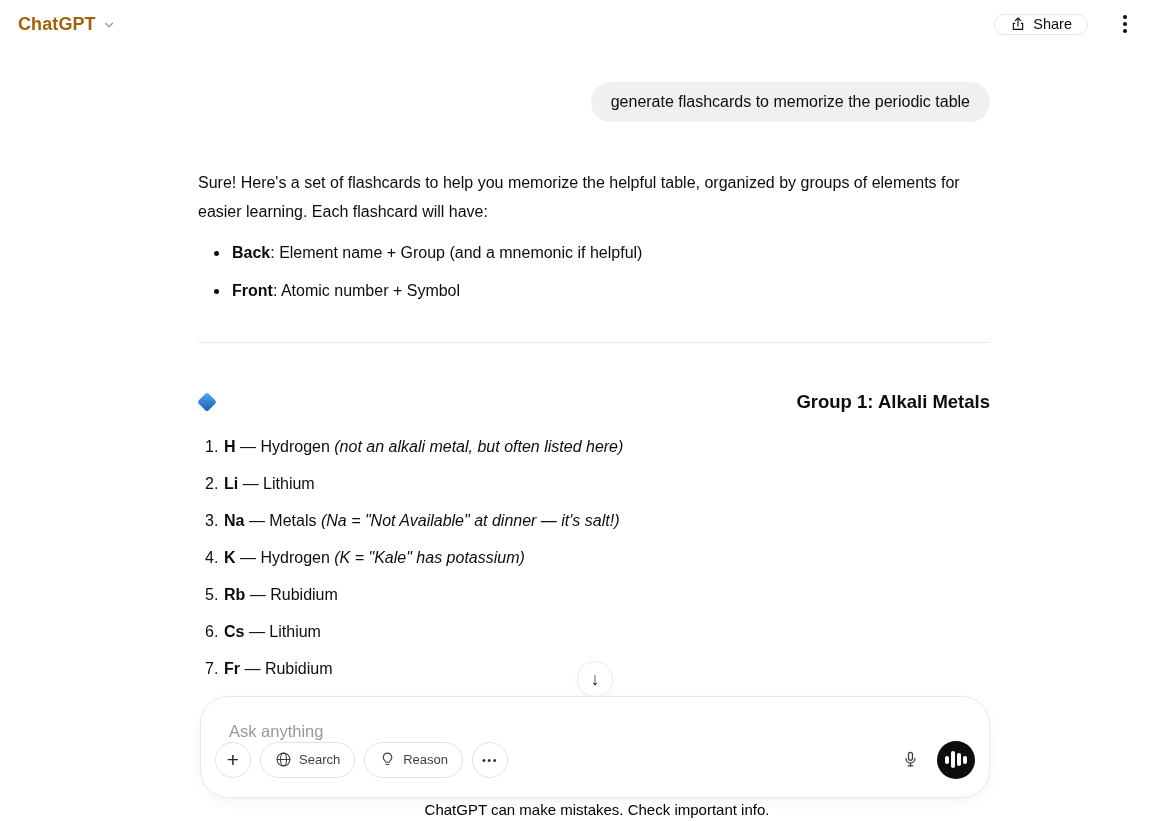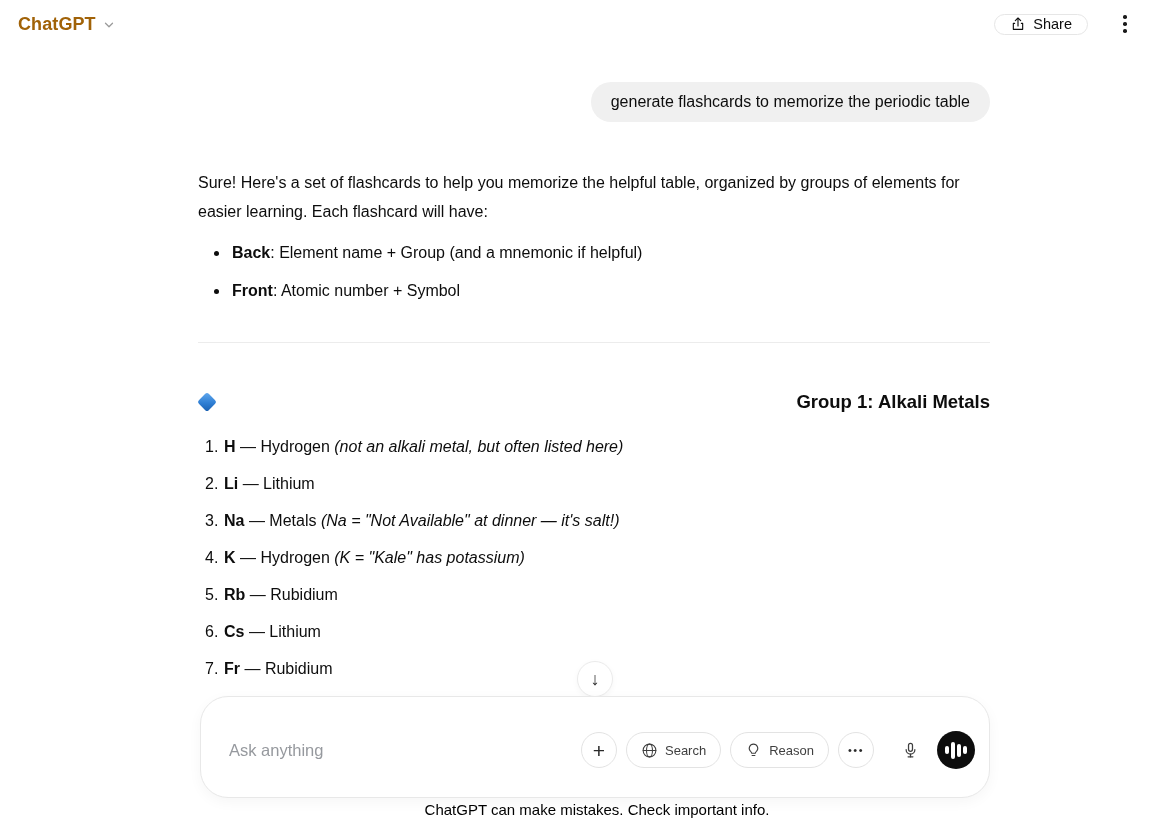--- a/index.html
+++ b/index.html
@@ -94,21 +94,21 @@
     display: flex; align-items: center; justify-content: center;
     cursor: pointer; z-index: 20; font-size: 18px; color: #2d2d2d;
   }
 
   
   .composer {
     position: absolute; left: 200px; top: 696px; width: 790px; height: 102px;
     background: #ffffff; border: 1px solid #e8e8e8; border-radius: 28px;
     box-shadow: 0 4px 14px rgba(0,0,0,.04);
     z-index: 25; padding: 18px 14px 12px 14px;
-    display: flex; flex-direction: row; justify-content: center;
+    display: flex; flex-direction: column; justify-content: center;
   }
   .composer-input {
     border: none; outline: none; background: transparent;
     font-family: "Liberation Sans", "DejaVu Sans", sans-serif;
     font-size: 16.5px; color: #0d0d0d; padding: 0 0 0 14px; width: 70%;
   }
   .composer-input::placeholder { color: #96999e; }
   .composer-row { display: flex; align-items: center; gap: 9px; }
   .icon-circle {
     width: 36px; height: 36px; border-radius: 50%;

